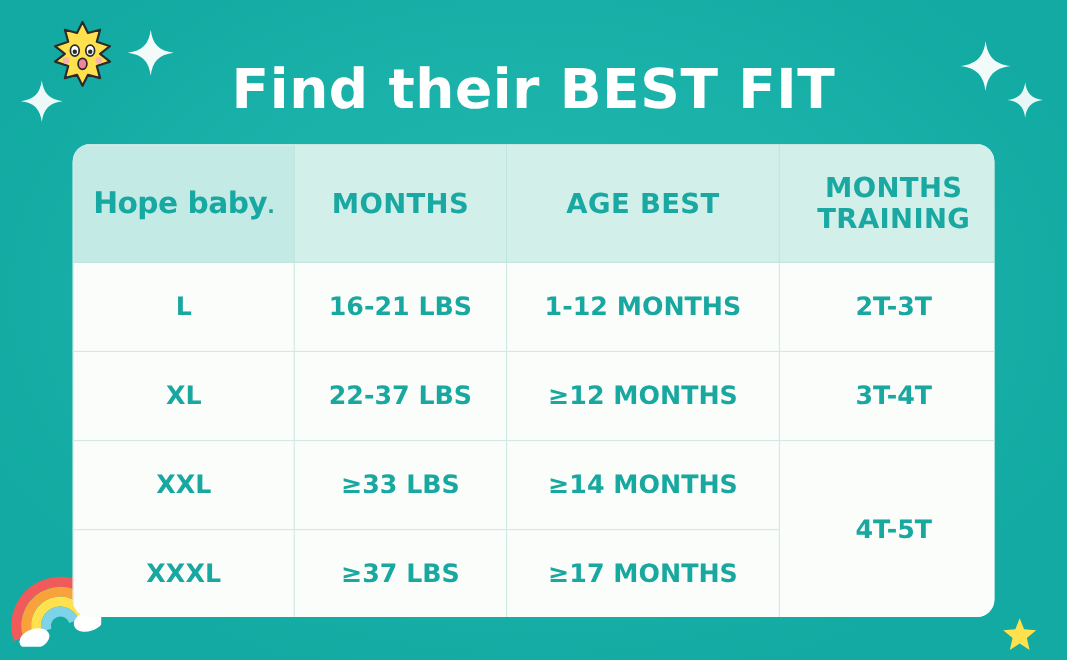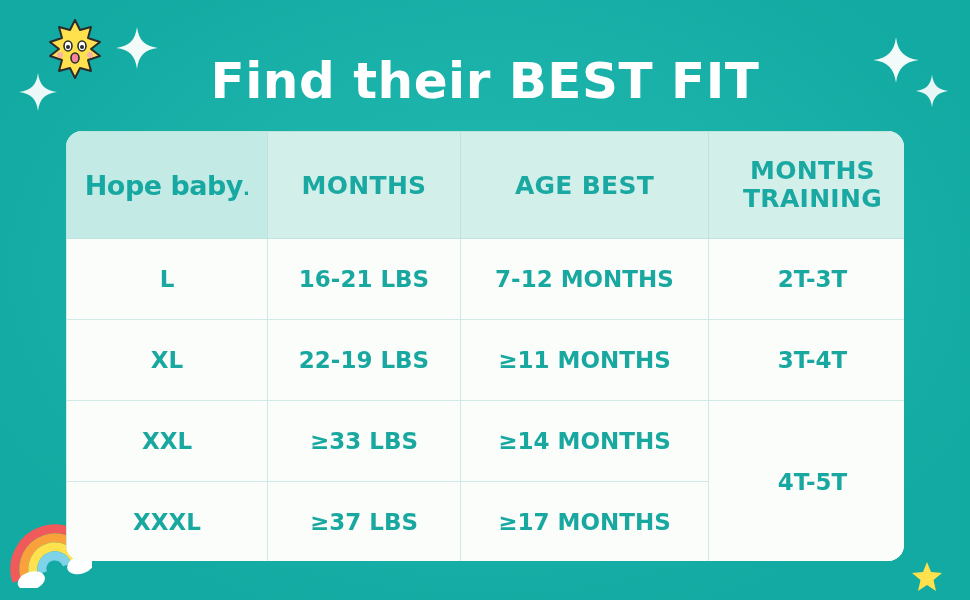--- a/index.html
+++ b/index.html
@@ -192,28 +192,28 @@
         <td class="col3">AGE BEST</td>
         <td class="col4 head-two-line">
           <div>MONTHS</div>
           <div>TRAINING</div>
         </td>
       </tr>
 
       <tr class="body">
         <td class="col1 size-label">L</td>
         <td class="col2">16-21 LBS</td>
-        <td class="col3">7-12 MONTHS</td>
+        <td class="col3">1-12 MONTHS</td>
         <td class="col4">2T-3T</td>
       </tr>
 
       <tr class="body">
         <td class="col1 size-label">XL</td>
-        <td class="col2">22-19 LBS</td>
-        <td class="col3">≥11 MONTHS</td>
+        <td class="col2">22-37 LBS</td>
+        <td class="col3">≥12 MONTHS</td>
         <td class="col4">3T-4T</td>
       </tr>
 
       <tr class="body">
         <td class="col1 size-label">XXL</td>
         <td class="col2">≥33 LBS</td>
         <td class="col3">≥14 MONTHS</td>
         <td class="col4" rowspan="2">4T-5T</td>
       </tr>
 

